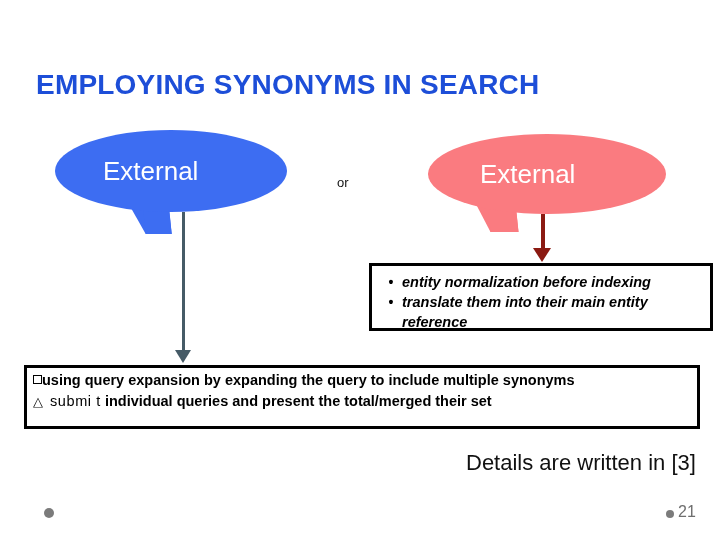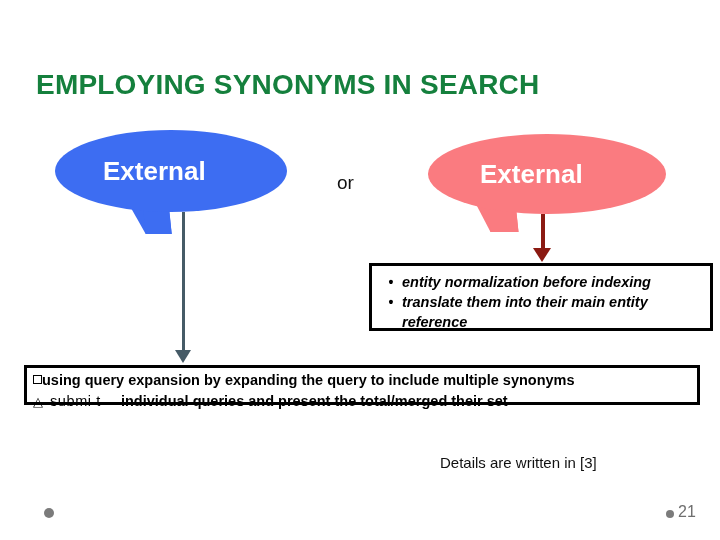--- a/index.html
+++ b/index.html
@@ -27,21 +27,21 @@
 
   
   #slide-title {
     position: absolute;
     left: 36px;
     top: 68px;
     width: 660px;
     font-size: 28px;
     font-weight: bold;
     letter-spacing: 0.2px;
-    color: #15803d;
+    color: #1d4ed8;
     white-space: nowrap;
     line-height: 34px;
   }
 
   
   .callout {
     position: absolute;
   }
   .callout .bubble {
     position: absolute;
@@ -60,21 +60,21 @@
     position: absolute;
     left: 0;
     top: 0;
     width: 100%;
     height: 100%;
     display: flex;
     align-items: center;
     justify-content: center;
     color: #ffffff;
     font-size: 26px;
-    font-weight: bold;
+    font-weight: normal;
     line-height: 1;
   }
 
   
   #callout-external {
     left: 55px;
     top: 130px;
     width: 232px;
     height: 82px;
   }
@@ -115,21 +115,21 @@
     justify-content: flex-start;
     padding-left: 52px;
     box-sizing: border-box;
   }
 
   
   #or-text {
     position: absolute;
     left: 337px;
     top: 172px;
-    font-size: 19px;
+    font-size: 13px;
     color: #111111;
     line-height: 22px;
   }
 
   
   .arrow-shaft {
     position: absolute;
   }
   .arrow-head {
     position: absolute;
@@ -198,21 +198,21 @@
     flex: 1 1 auto;
     font-style: italic;
   }
 
   
   #bottom-box {
     position: absolute;
     left: 24px;
     top: 365px;
     width: 676px;
-    height: 40px;
+    height: 64px;
     border: 3px solid #000000;
     box-sizing: border-box;
     background: #ffffff;
     padding: 2px 4px 8px 6px;
   }
   .bottom-line {
     display: flex;
     align-items: baseline;
     font-size: 14.5px;
     font-weight: bold;
@@ -232,29 +232,29 @@
   }
   .wingding-tri {
     display: inline-block;
     font-size: 13px;
     font-weight: normal;
     margin-right: 7px;
   }
   .light-word {
     font-weight: normal;
     letter-spacing: 0.6px;
-    margin-right: 20px;
+    margin-right: 4px;
   }
 
   
   #details-note {
     position: absolute;
-    left: 440px;
+    left: 466px;
     top: 452px;
-    font-size: 15px;
+    font-size: 22px;
     color: #111111;
     line-height: 22px;
     white-space: nowrap;
   }
 
   
   #footer-dot-left {
     position: absolute;
     left: 44px;
     top: 508px;

